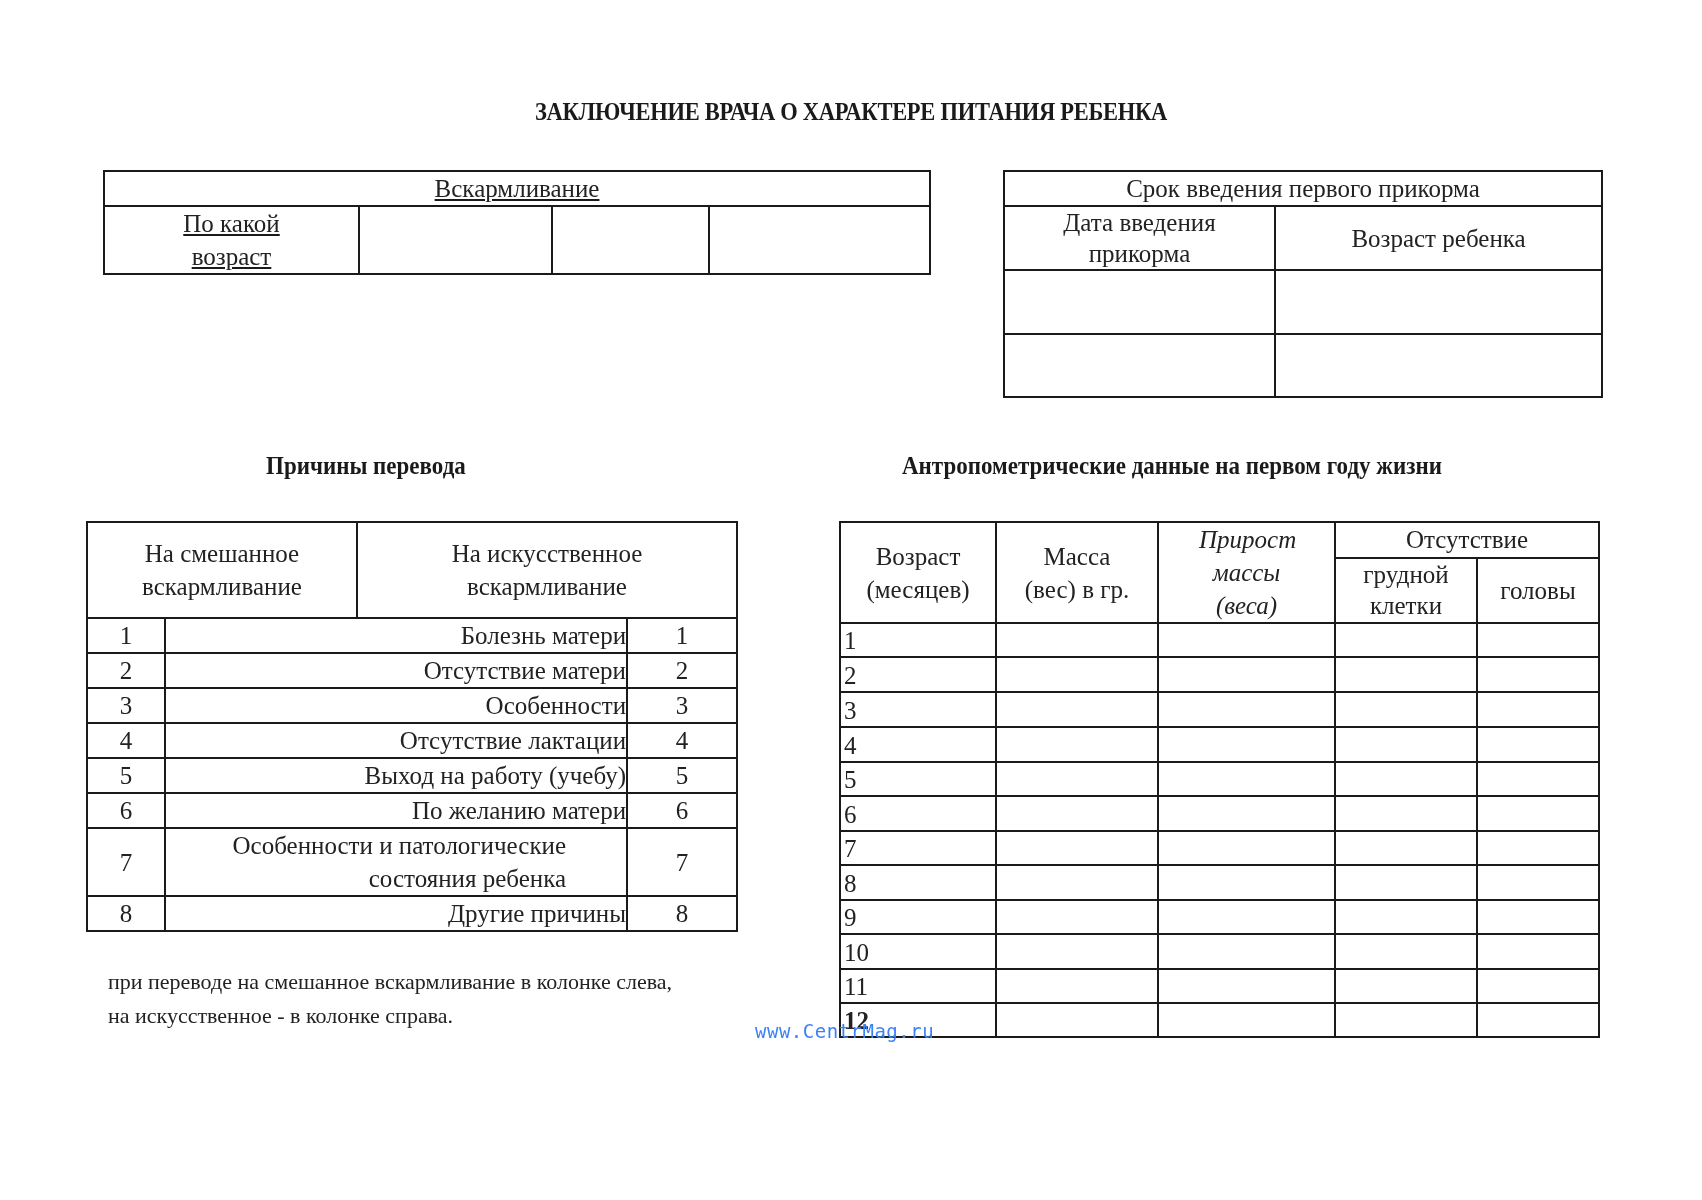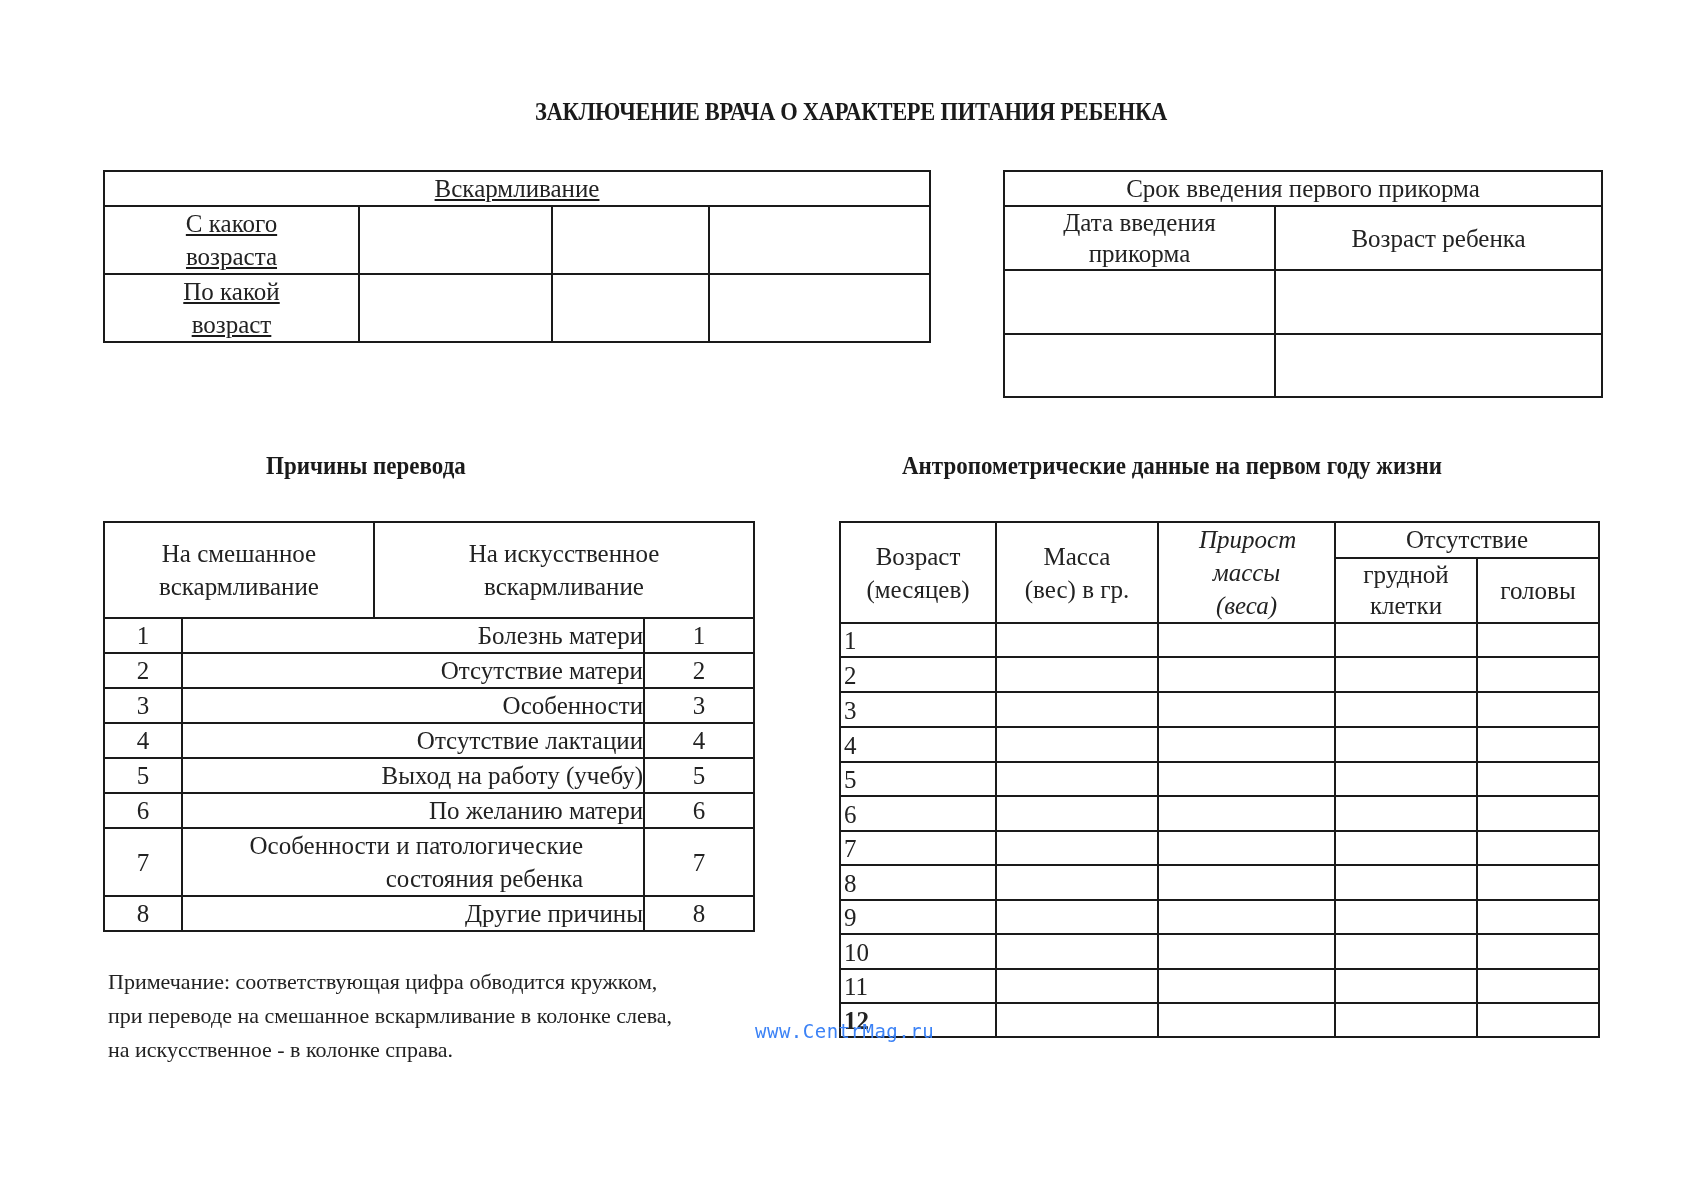--- a/index.html
+++ b/index.html
@@ -27,26 +27,20 @@
   <colgroup>
       <col style="width:255px">
       <col style="width:193px">
       <col style="width:157px">
       <col style="width:221px">
     </colgroup>
   <tbody>
       <tr style="height:34px">
     <td colspan="4">Вскармливание</td>
   </tr>
-  <tr style="height:64px">
-    <td style="padding:0 60px;">С какого возраста</td>
-    <td></td>
-    <td></td>
-    <td></td>
-  </tr>
   <tr style="height:63px">
     <td style="padding:0 60px;">По какой возраст</td>
     <td></td>
     <td></td>
     <td></td>
   </tr>
 </tbody>
   </table>
 
 <table class="t2" style="left:1003px; top:170px; width:598px;">
@@ -69,21 +63,21 @@
   <tr style="height:63px">
     <td></td>
     <td></td>
   </tr>
 </tbody>
   </table>
 
 <div class="abs heading" style="left:266px; top:452px;">Причины перевода</div>
 <div class="abs heading" style="left:902px; top:452px;">Антропометрические данные на первом году жизни</div>
 
-<table style="left:103px; top:521px; width:650px;">
+<table style="left:86px; top:521px; width:650px;">
   <colgroup>
       <col style="width:78px">
       <col style="width:192px">
       <col style="width:270px">
       <col style="width:110px">
     </colgroup>
   <tbody>
       <tr style="height:96px">
     <td colspan="2" style="padding:0 35px;">На смешанное вскармливание</td>
     <td colspan="2" style="padding:0 80px;">На искусственное вскармливание</td>
@@ -125,21 +119,20 @@
   </tr>
   <tr style="height:35px">
     <td>8</td>
     <td colspan="2" class="left">Другие причины</td>
     <td>8</td>
   </tr>
 </tbody>
   </table>
 
 <div class="abs note">
-  <div>Примечание: соответствующая цифра  обводится  кружком,</div>
   <div>при переводе на смешанное вскармливание  в  колонке слева,</div>
   <div>на искусственное - в колонке справа.</div>
 </div>
 
 <table style="left:839px; top:521px; width:759px;">
   <colgroup>
       <col style="width:156px">
       <col style="width:162px">
       <col style="width:177px">
       <col style="width:142px">

